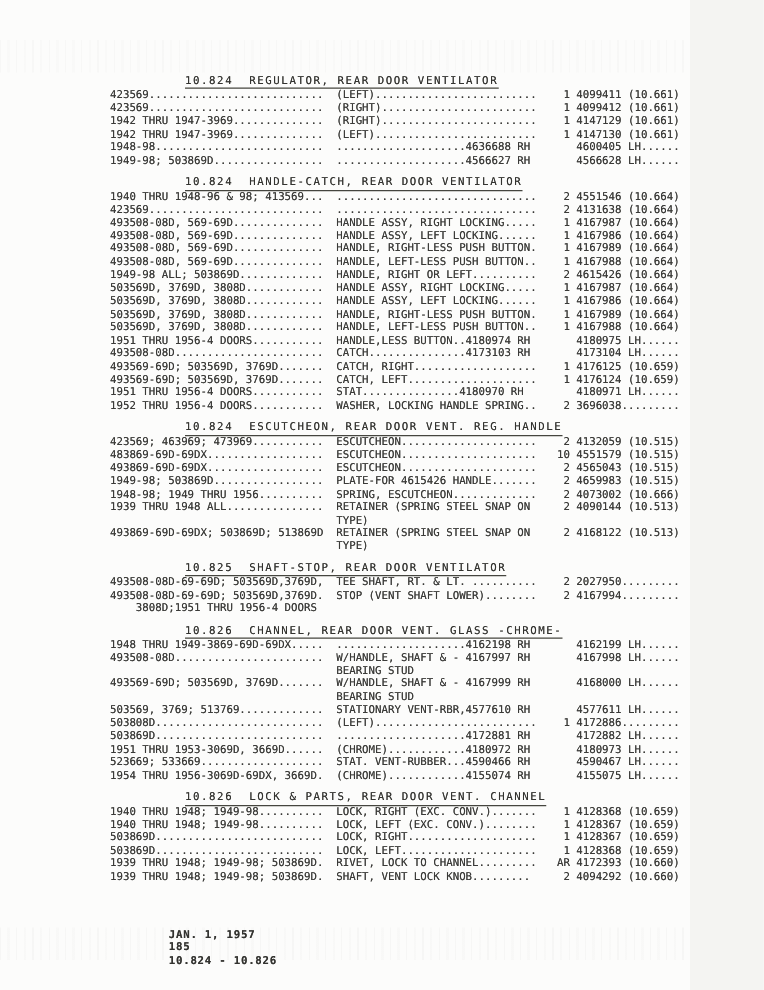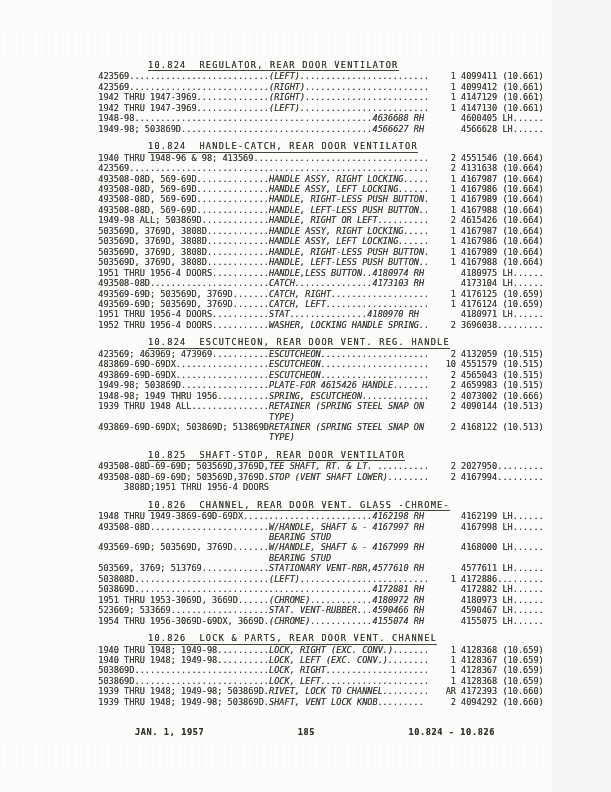--- a/index.html
+++ b/index.html
@@ -38,32 +38,33 @@
   .section-heading .heading-text{
     display:inline-block;
     letter-spacing:1.25px;
     border-bottom:1px solid #45453f;
     color:#333330;
   }
   .parts-row{
     display:flex;
     white-space:pre;
   }
-  .col-model{width:181px;flex:none;overflow:hidden;text-align:right;}
-  .col-desc{width:171px;flex:none;overflow:hidden;font-style:italic;}
+  .col-model{width:181px;flex:none;overflow:hidden;}
+  .col-desc{width:171px;flex:none;overflow:hidden;}
   .col-qty{width:16px;flex:none;text-align:right;overflow:hidden;}
   .col-part{flex:1;margin-left:5px;overflow:hidden;}
   .page-footer{
     position:absolute;
-    left:135px;right:57px;top:727px;
+    left:135px;right:57px;top:743px;
     display:flex;
     justify-content:space-between;
     font-weight:bold;
     letter-spacing:0.6px;
     color:#333330;
+    flex-direction:column;
   }
 </style>
 </head>
 <body>
 
 <div class="page">
   <div class="scan-band top"></div>
   <div class="scan-band bottom"></div>
 
   <div class="content">

